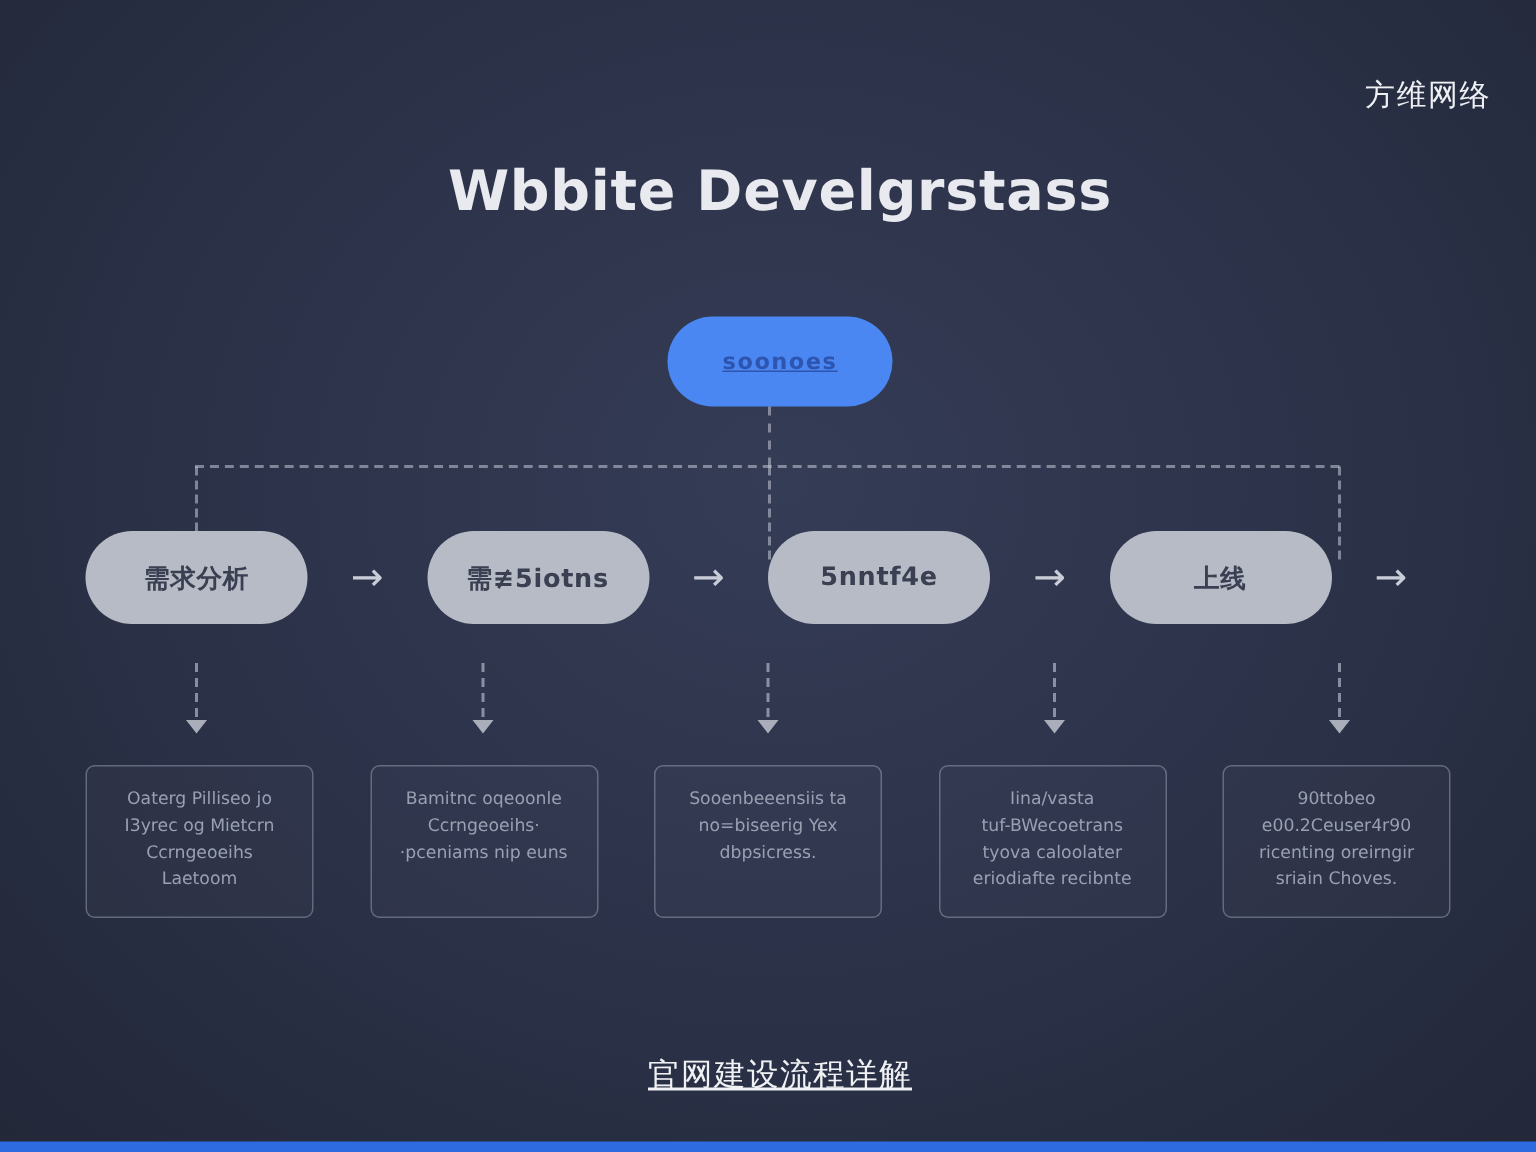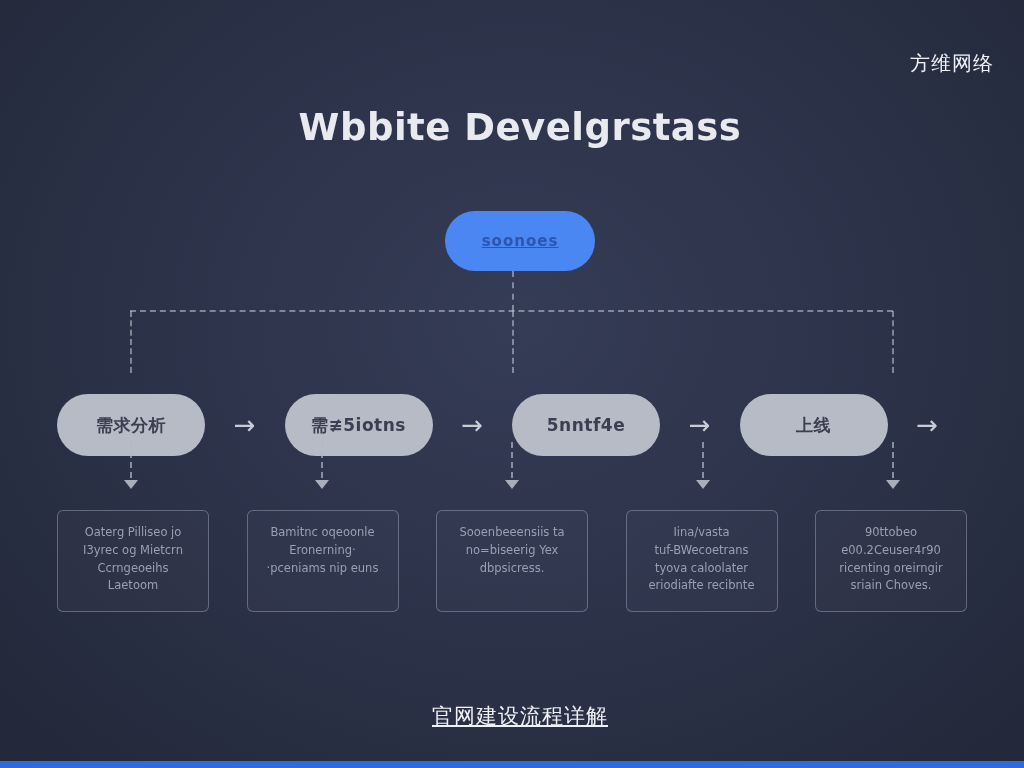--- a/index.html
+++ b/index.html
@@ -20,21 +20,21 @@
   .conn{position:absolute;}
   .conn.v{width:0;border-left:2px dashed rgba(196,201,215,.55);}
   .conn.h{height:0;border-top:2px dashed rgba(196,201,215,.55);}
   #conn-root-down{left:512px;top:271px;height:40px;}
   #conn-h{left:130px;top:310px;width:763px;}
   #conn-left{left:130px;top:311px;height:62px;}
   #conn-mid{left:512px;top:311px;height:62px;}
   #conn-right{left:892px;top:311px;height:62px;}
   
   .row{position:absolute;left:57px;width:910px;display:flex;align-items:center;}
-  .pill-row{top:394px;height:62px;justify-content:space-between;}
+  .pill-row{top:354px;height:62px;justify-content:space-between;}
   .pill{width:148px;height:62px;background:#b7bbc6;border-radius:31px;flex:0 0 148px;
     display:flex;align-items:center;justify-content:center;
     font-size:17px;font-weight:bold;color:#3a4052;letter-spacing:0.5px;}
   .arrow-cell{flex:1;text-align:center;color:#c9cdd8;font-size:26px;line-height:1;}
   .drop-row{top:442px;height:52px;align-items:flex-start;}
   .drop-cell{flex:0 0 148px;display:flex;flex-direction:column;align-items:center;}
   .drop-gap{flex:1;}
   .drop-line{width:0;height:36px;border-left:2px dashed rgba(176,182,198,.7);}
   .tri{width:0;height:0;border-left:7px solid transparent;border-right:7px solid transparent;
     border-top:9px solid #a9aeba;margin-top:2px;}
@@ -114,21 +114,21 @@
       </div>
   </div>
 
   <div class="row desc-row">
     <div class="desc-box">Oaterg Pilliseo jo
 I3yrec og Mietcrn
 Ccrngeoeihs
 Laetoom</div>
     <div class="desc-gap"></div>
     <div class="desc-box">Bamitnc oqeoonle
-Eronerning·
+Ccrngeoeihs·
 ·pceniams nip euns</div>
     <div class="desc-gap"></div>
     <div class="desc-box">Sooenbeeensiis ta
 no=biseerig Yex
 dbpsicress.</div>
     <div class="desc-gap"></div>
     <div class="desc-box">Iina/vasta
 tuf-BWecoetrans
 tyova caloolater
 eriodiafte recibnte</div>

